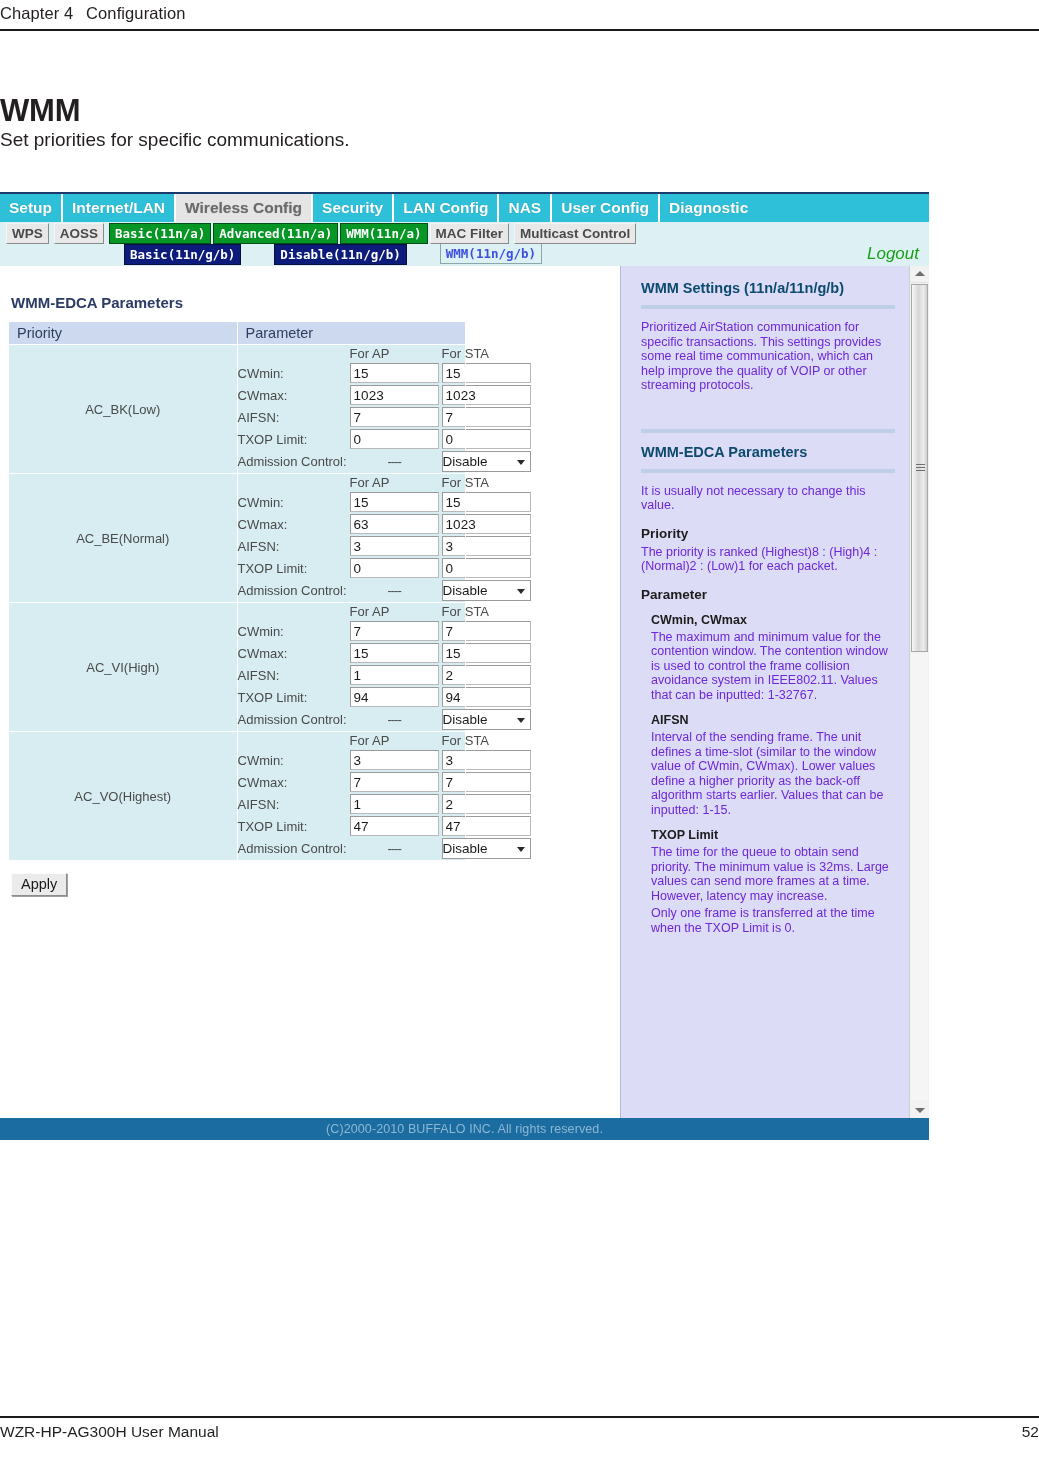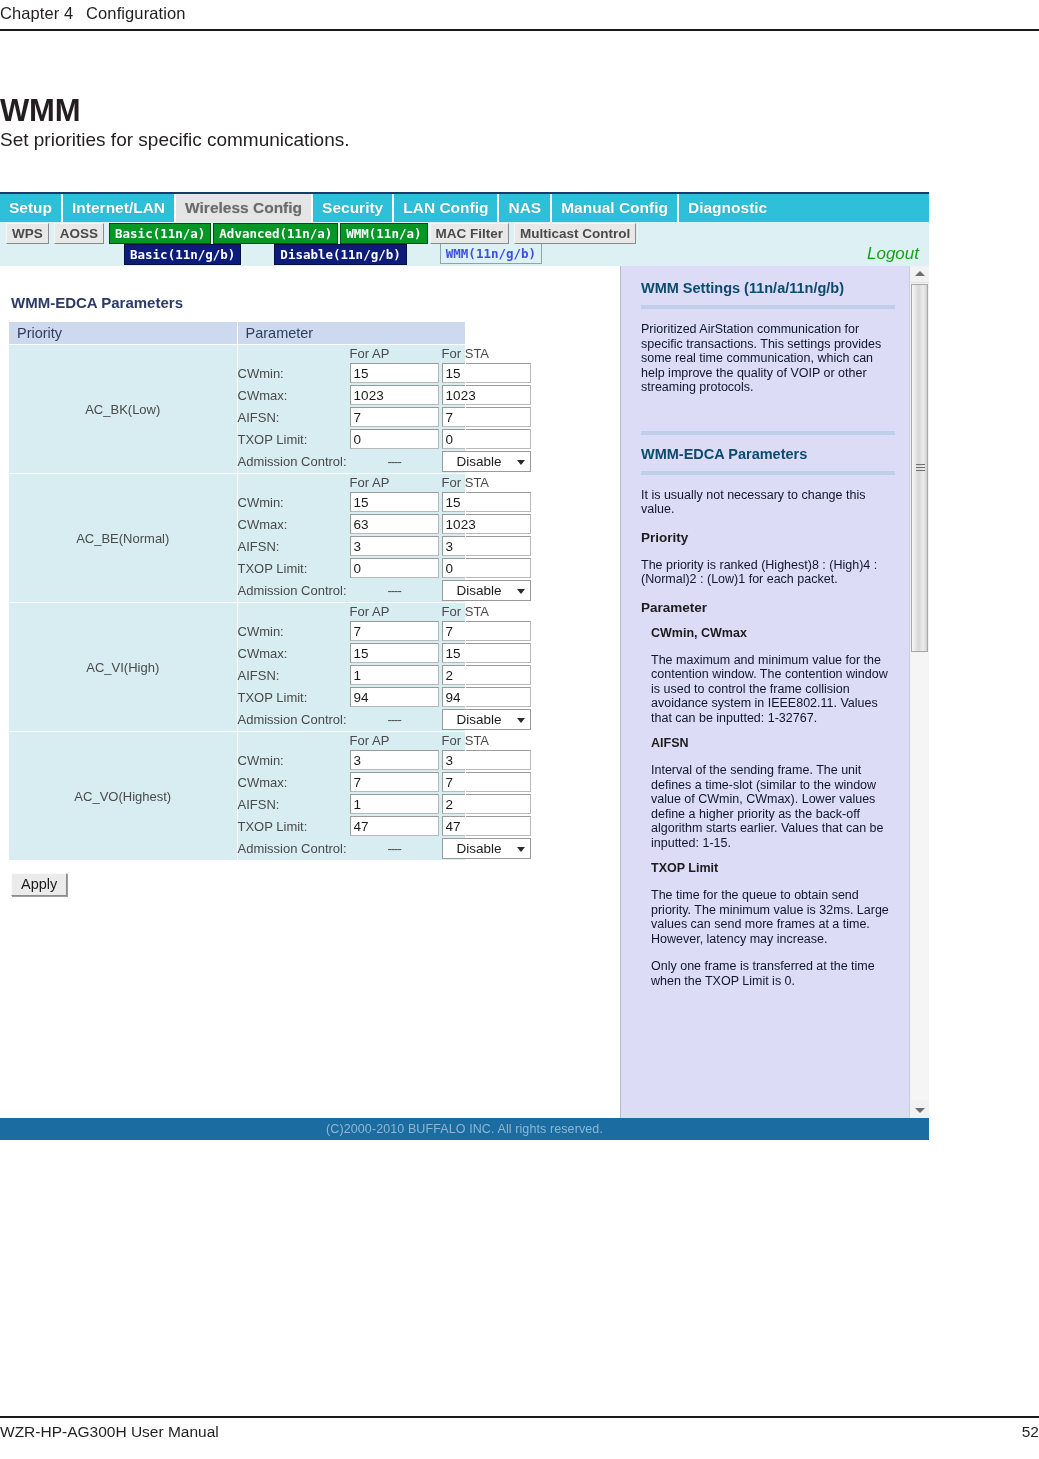--- a/index.html
+++ b/index.html
@@ -244,21 +244,21 @@
 
   .sel-box {
     width: 89px;
     height: 21px;
     border: 1px solid #9a9a9a;
     background: #ffffff;
     font-size: 13.5px;
     color: #1a1a1a;
     display: flex;
     align-items: center;
-    padding-left: 14px;
+    padding-left: 0;
     position: relative;
   }
   .sel-box .arrow {
     position: absolute;
     right: 5px; top: 50%;
     margin-top: -2px;
     width: 0; height: 0;
     border-left: 4.5px solid transparent;
     border-right: 4.5px solid transparent;
     border-top: 5px solid #2a2a2a;
@@ -306,24 +306,24 @@
     font-weight: bold;
     color: #1c1c1c;
   }
   .help h5 {
     margin: 11px 0 3px 10px;
     font-size: 12.5px;
     font-weight: bold;
     color: #1c1c1c;
   }
   .help p {
-    margin: 13px 0 3px 0;
+    margin: 0 0 3px 0;
     font-size: 12.5px;
     line-height: 14.5px;
-    color: #0f172a;
+    color: #6d28d9;
   }
   .help p.indent { margin-left: 10px; }
   .help .hr {
     height: 4px;
     background: #bfcfe8;
     margin: 9px 0 11px 0;
   }
   .help .gap { height: 24px; }
 
   
@@ -402,21 +402,21 @@
 
 <div class="router">
 
   <div class="nav-main" id="nav-main">
       <div class="tab">Setup</div>
       <div class="tab">Internet/LAN</div>
       <div class="tab active">Wireless Config</div>
       <div class="tab">Security</div>
       <div class="tab">LAN Config</div>
       <div class="tab">NAS</div>
-      <div class="tab">Manual Config</div>
+      <div class="tab">User Config</div>
       <div class="tab">Diagnostic</div>
     </div>
 
   <div class="nav-sub">
     <div class="subrow r1" id="sub-row1">
         <span class="sbtn grey">WPS</span>
         <span class="sbtn grey">AOSS</span>
         <span class="sbtn green">Basic(11n/a)</span>
         <span class="sbtn green">Advanced(11n/a)</span>
         <span class="sbtn green">WMM(11n/a)</span>

